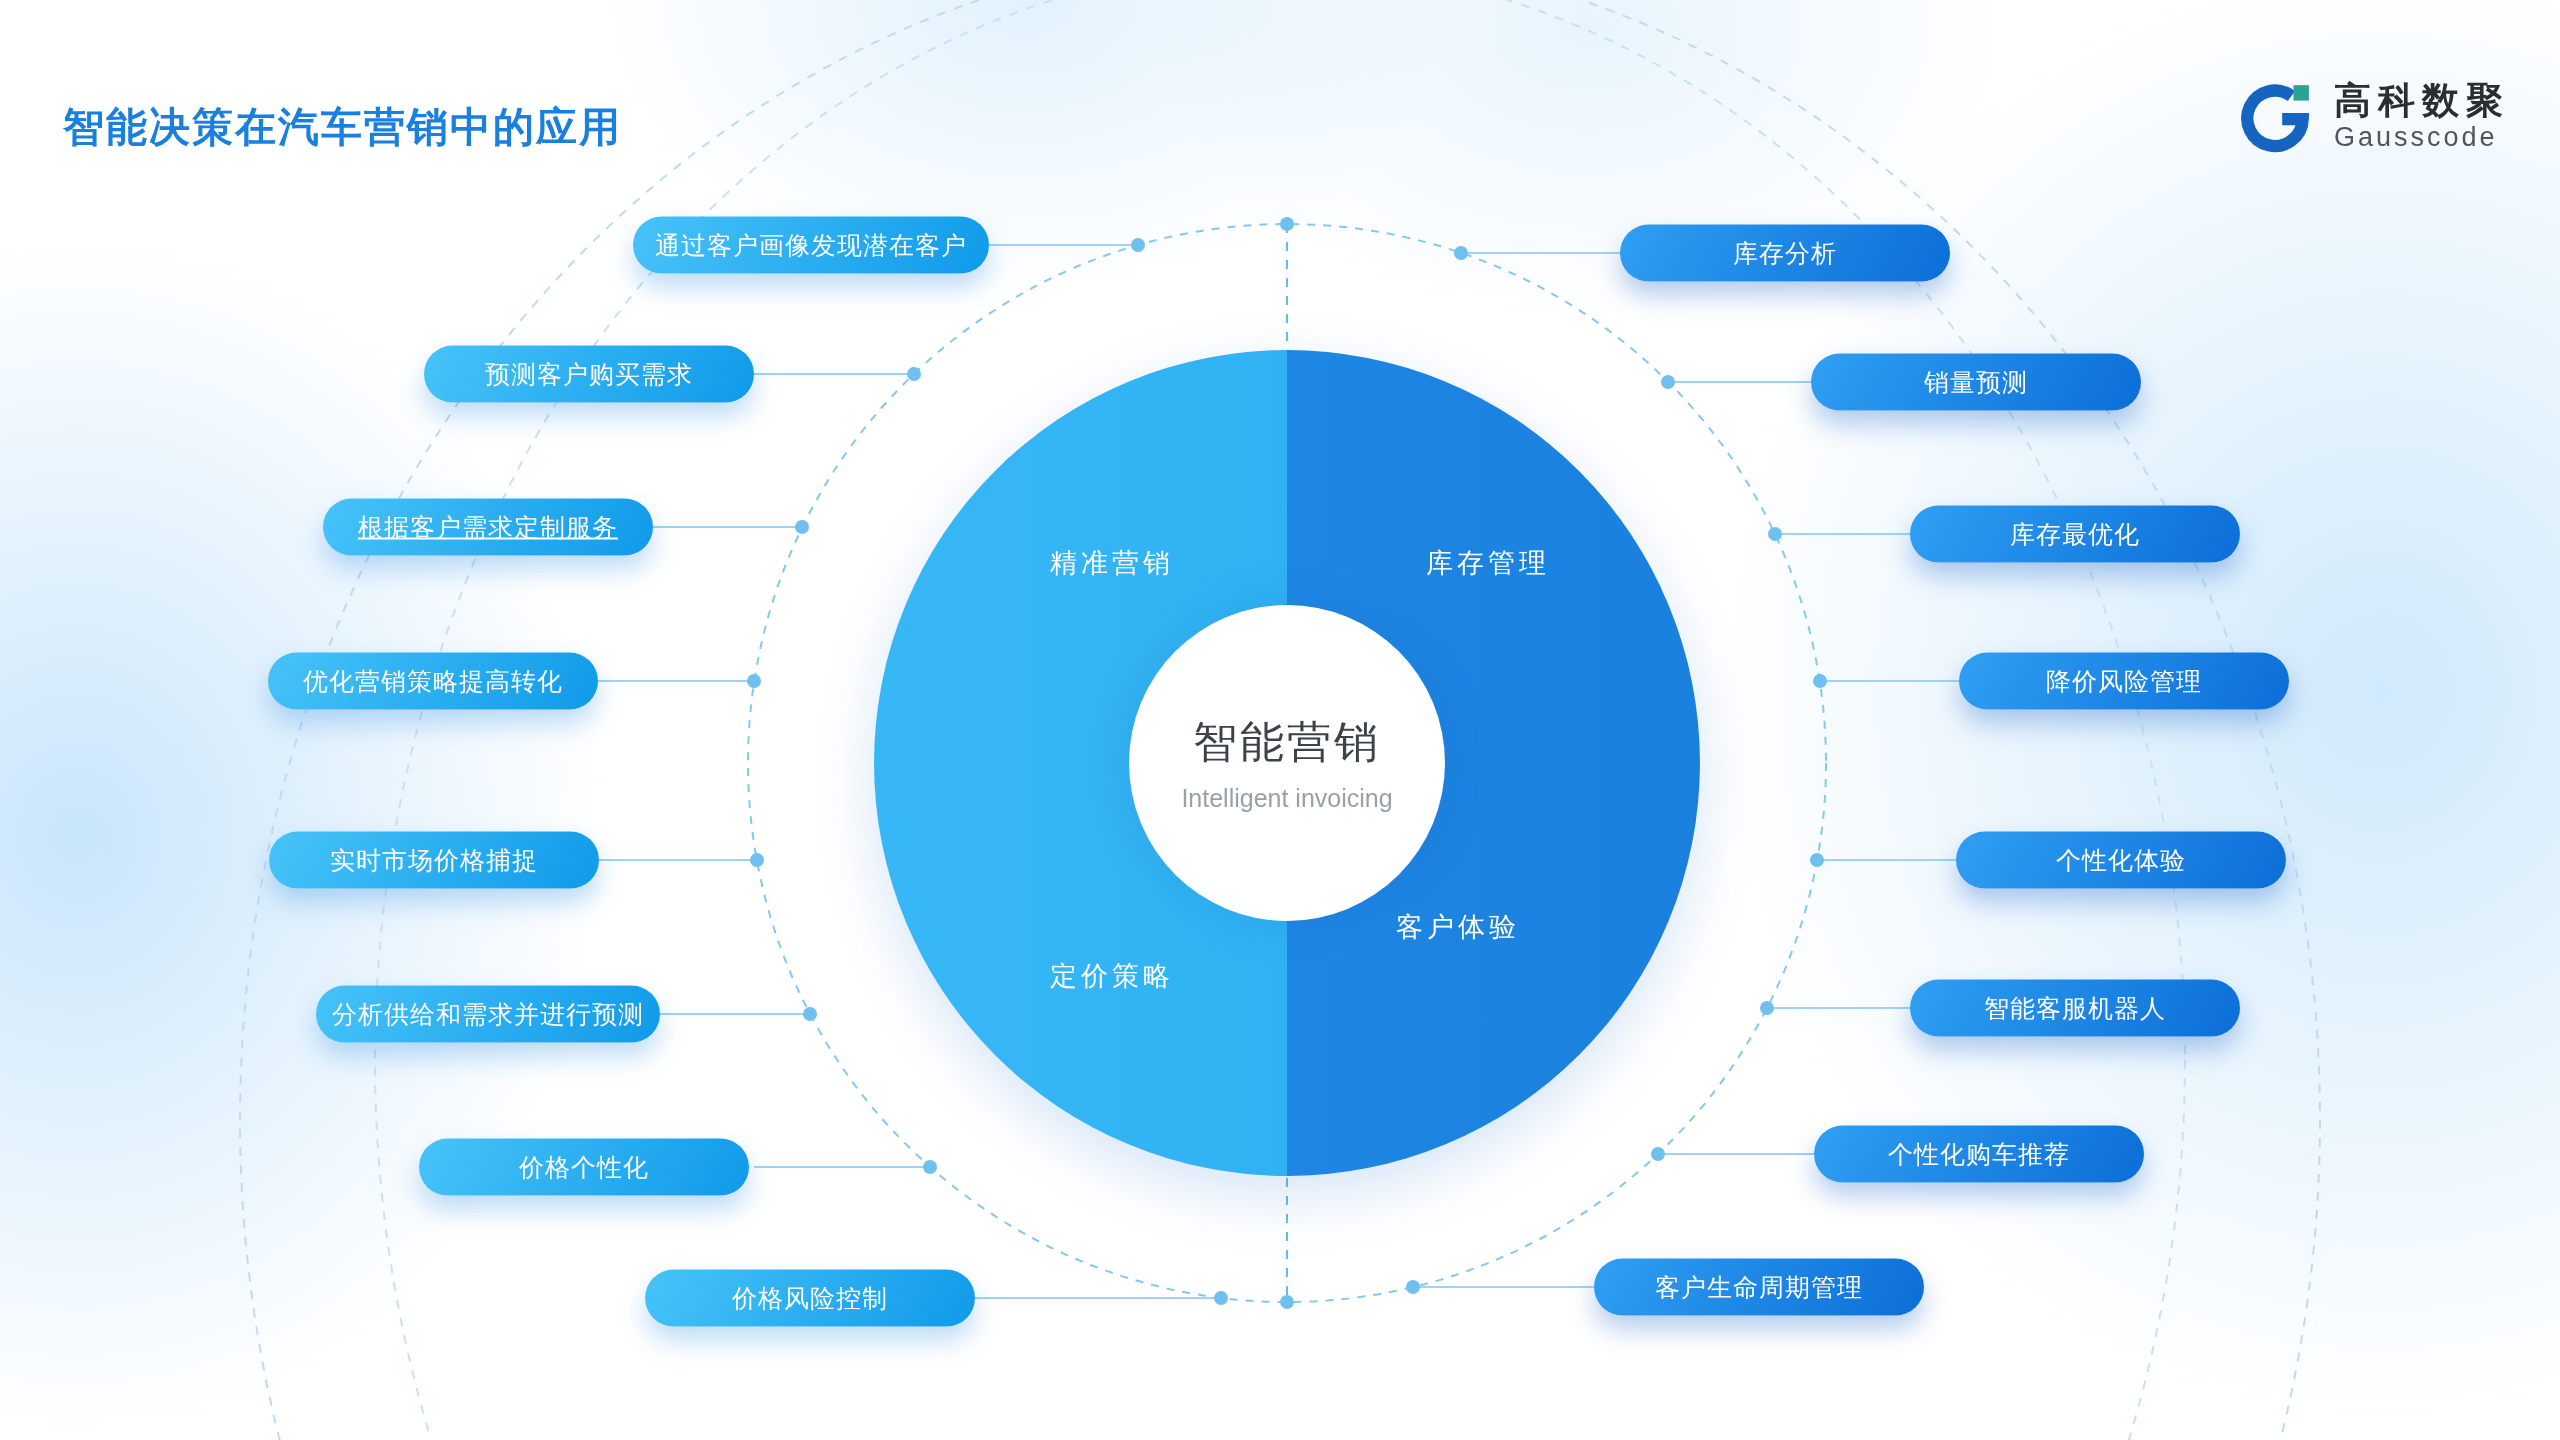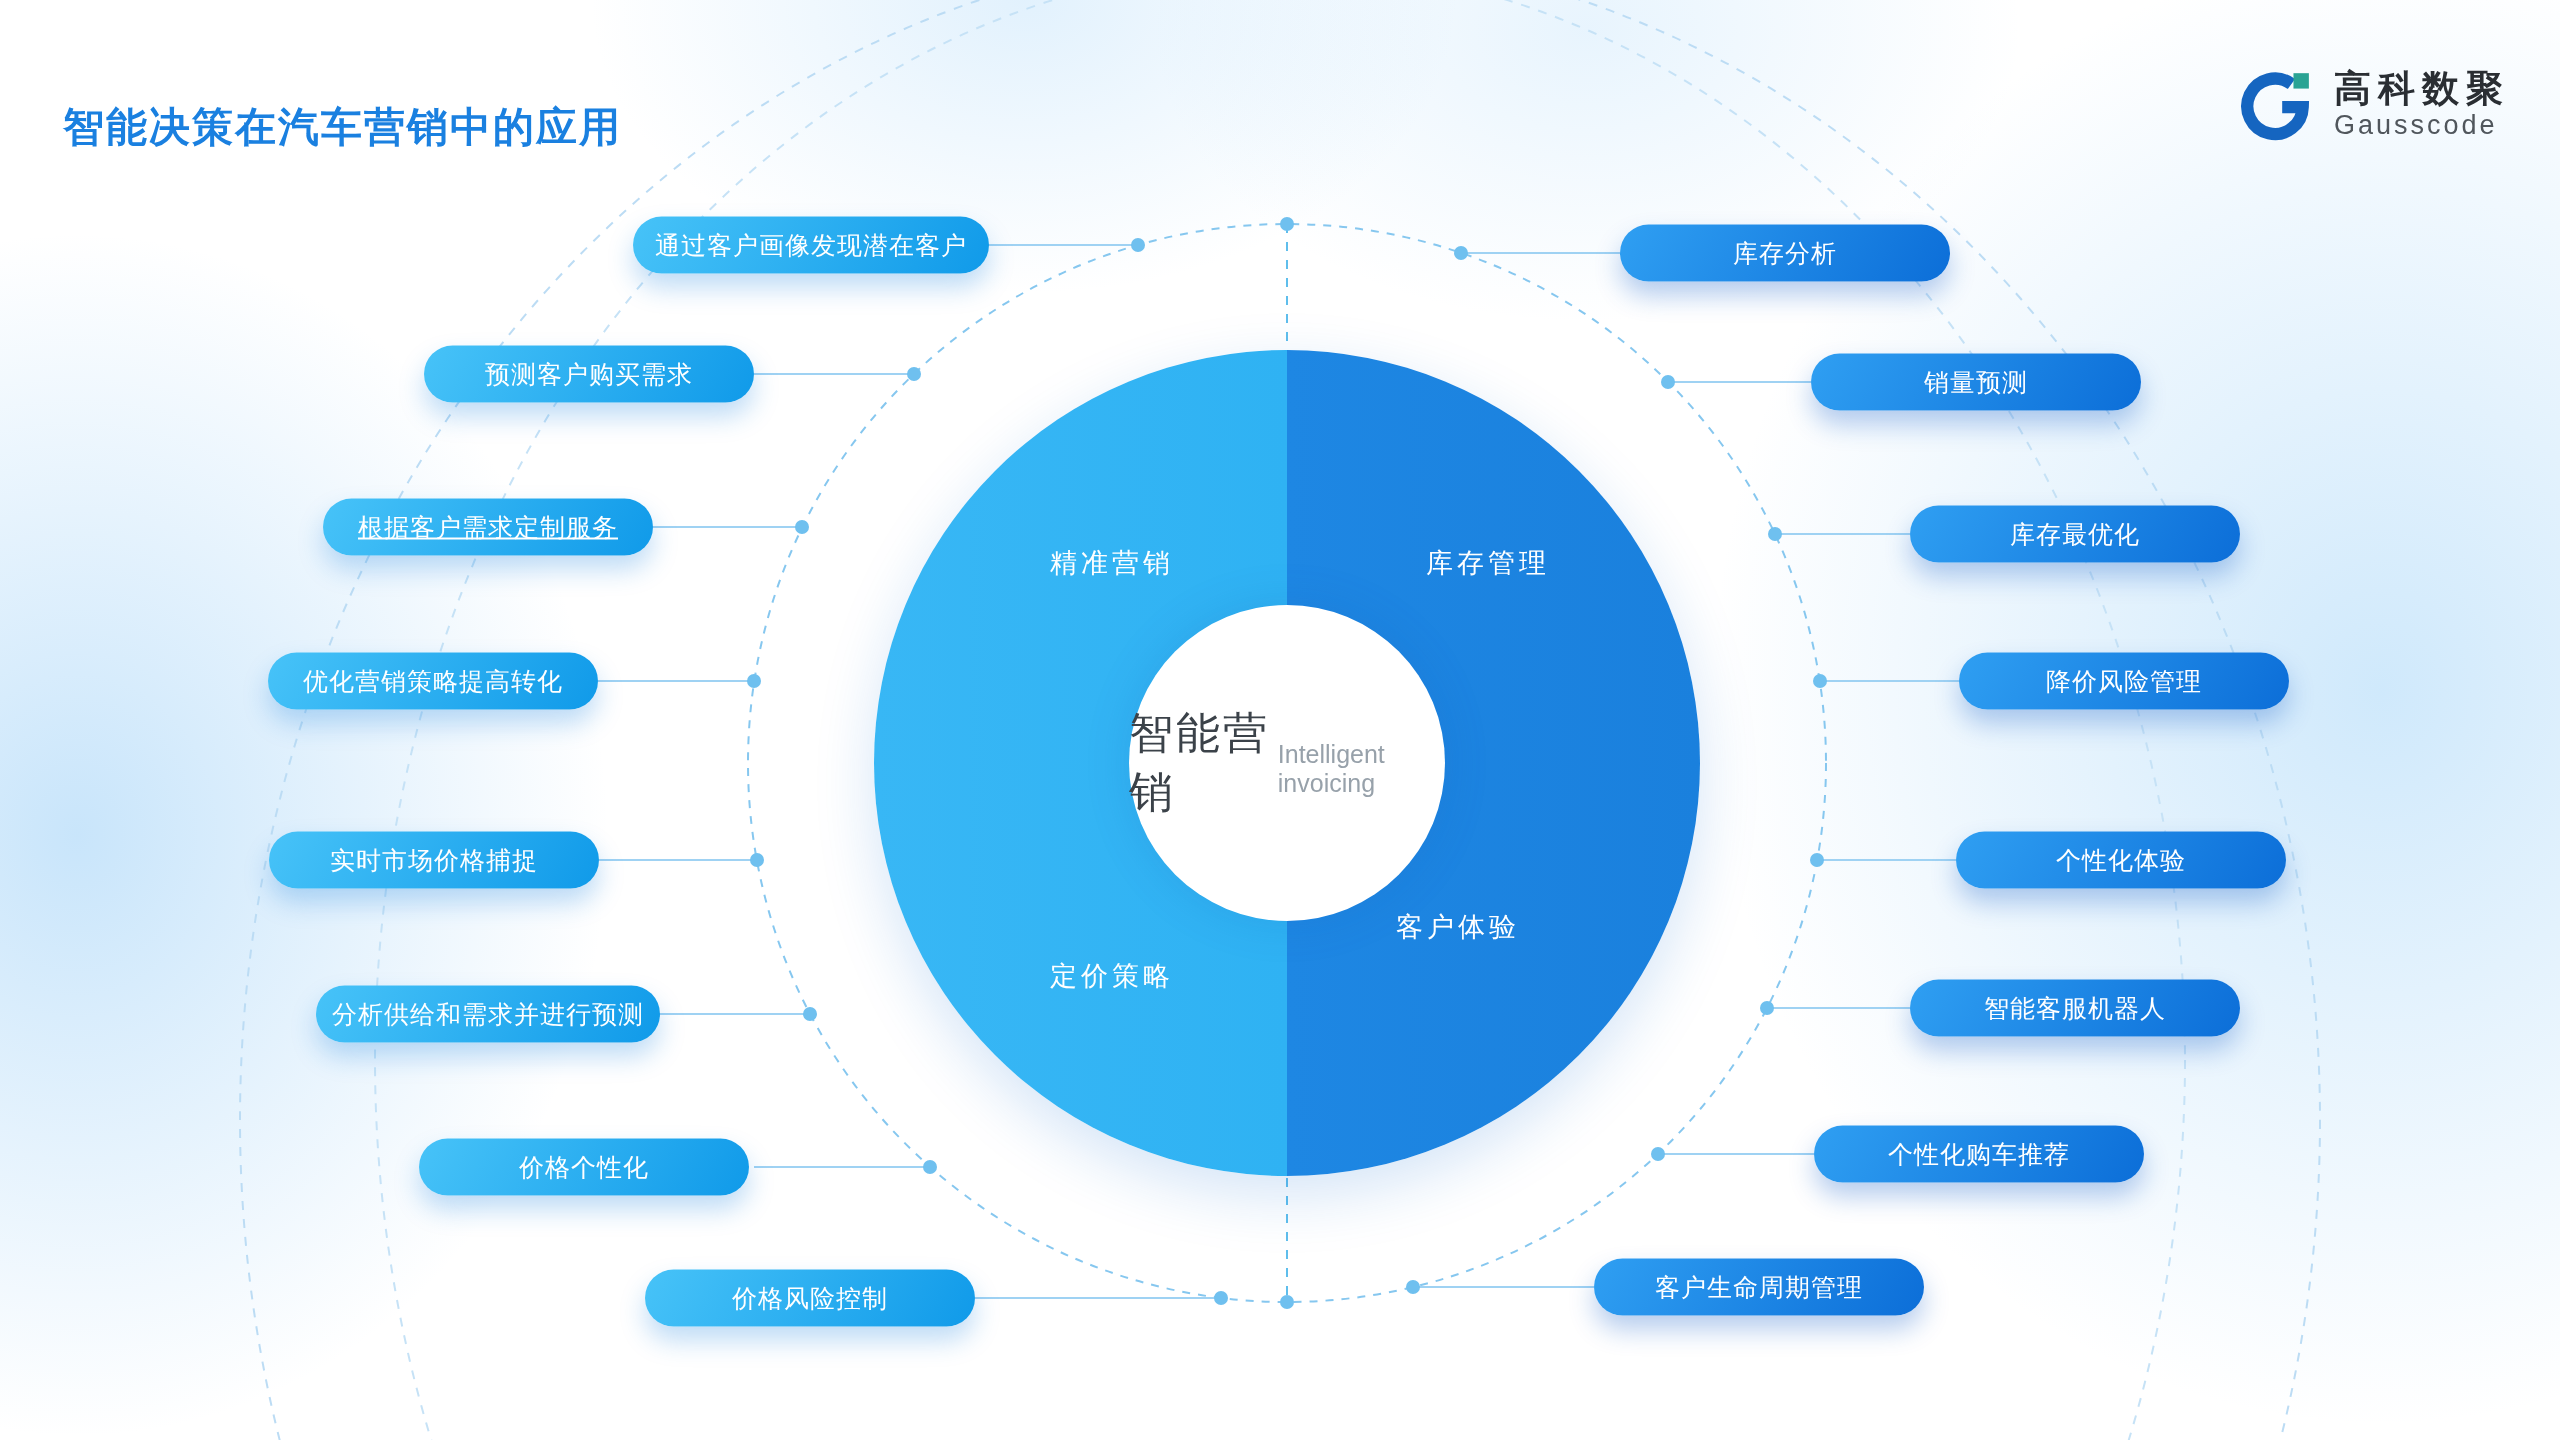--- a/index.html
+++ b/index.html
@@ -15,33 +15,33 @@
   }
   svg.bg-layer,svg.connector-layer{position:absolute;left:0;top:0;}
   svg.bg-layer{z-index:0;}
   svg.connector-layer{z-index:1;}
 
   .page-title{
     position:absolute;left:63px;top:100px;margin:0;z-index:4;
     font-size:41px;font-weight:700;color:#1a80e0;letter-spacing:2px;
   }
 
-  .logo{position:absolute;right:50px;top:66px;z-index:4;display:flex;align-items:center;gap:20px;justify-content:center;}
+  .logo{position:absolute;right:50px;top:78px;z-index:4;display:flex;align-items:center;gap:20px;justify-content:center;}
   .logo-text .name{font-size:37px;font-weight:700;color:#2a2e33;letter-spacing:7px;line-height:1.1;}
   .logo-text .sub{font-size:27px;color:#50565c;letter-spacing:3px;line-height:1.15;}
 
   .donut{
     position:absolute;left:874px;top:350px;width:826px;height:826px;border-radius:50%;z-index:2;
     background:linear-gradient(90deg,#38b7f5 0%,#2fb2f3 50%,#1e87e3 50%,#1a80dd 100%);
     box-shadow:0 20px 60px rgba(20,110,210,.18);
   }
   .inner-circle{
     position:absolute;left:255px;top:255px;width:316px;height:316px;border-radius:50%;background:#fff;
     box-shadow:0 0 46px rgba(20,90,180,.16);
-    display:flex;flex-direction:row;align-items:center;justify-content:center;text-align:left;
+    display:flex;flex-direction:column;align-items:center;justify-content:center;text-align:center;
   }
   .inner-circle .core-title{font-size:44px;color:#3b4249;letter-spacing:3px;font-weight:500;}
   .inner-circle .core-sub{font-size:25px;color:#97a1aa;margin-top:12px;}
 
   .qlabel{
     position:absolute;transform:translate(-50%,-50%);color:#fff;font-size:27px;letter-spacing:4px;font-weight:500;white-space:nowrap;
   }
   .q-tl{left:238px;top:213px;}
   .q-tr{left:614px;top:213px;}
   .q-bl{left:238px;top:626px;}

